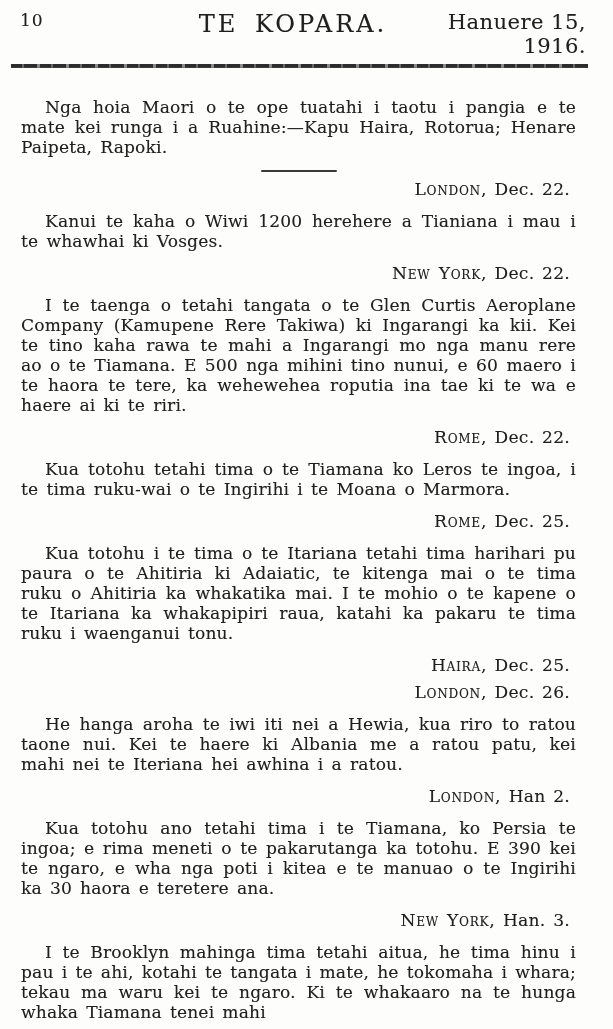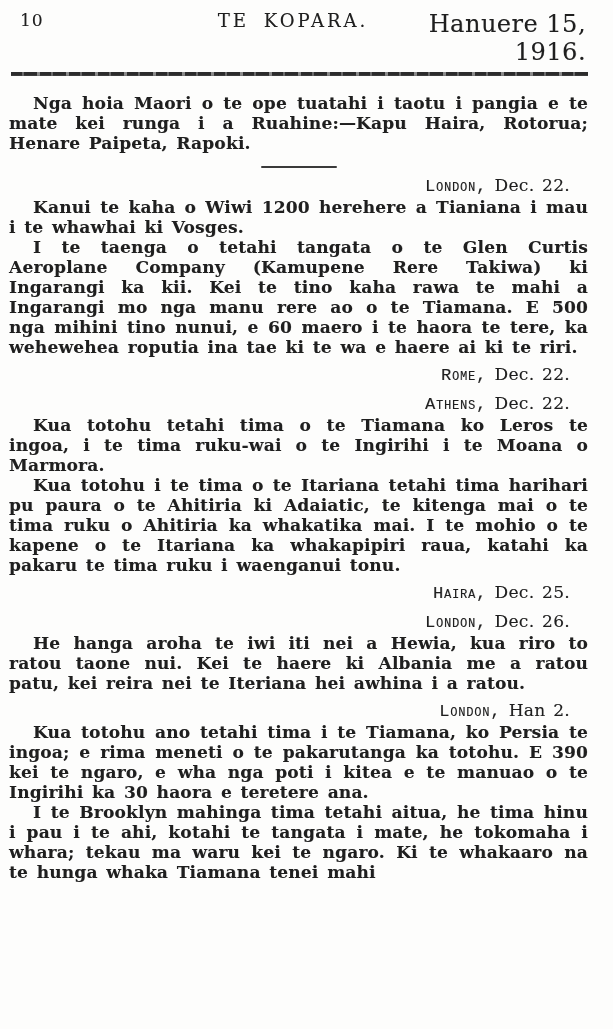--- a/index.html
+++ b/index.html
@@ -30,29 +30,29 @@
   }
   .pagenum {
     flex: 1;
     font-size: 17px;
     letter-spacing: 1px;
     padding-left: 11px;
     font-variant: small-caps;
   }
   .title {
     flex: 0 0 auto;
-    font-size: 18px;
+    font-size: 24px;
     letter-spacing: 3px;
     word-spacing: 6px;
     transform: translateX(-10px);
   }
   .date {
     flex: 1;
     text-align: right;
-    font-size: 24px;
+    font-size: 21px;
     letter-spacing: 0.5px;
     padding-right: 2px;
   }
   .masthead-rule {
     height: 3px;
     margin: 0 0 0 2px;
     background:
       repeating-linear-gradient(90deg,
         #2c2c2c 0px, #2c2c2c 11px,
         #6a6a6a 11px, #6a6a6a 13px,
@@ -60,45 +60,43 @@
         #8a8a8a 26px, #8a8a8a 29px);
     border-bottom: 1px solid rgba(90,90,90,0.35);
   }
   
   .article {
     padding-top: 17px;
     font-size: 17px;
     line-height: 20px;
   }
   .para {
-    margin: 0;
+    margin: 12px;
     text-align: justify;
     text-indent: 24px;
     letter-spacing: 0.2px;
     word-spacing: 2.5px;
-    font-weight: bold;
   }
   .section-divider {
     width: 76px;
     height: 2px;
     background: #3a3a3a;
     margin: 13px auto 2px auto;
     border-radius: 1px;
   }
   .dispatch-dateline {
     margin: 7px 0 0 0;
     text-align: right;
     padding-right: 18px;
     text-indent: 0;
     word-spacing: 2px;
   }
   .dateline-city {
     font-variant: small-caps;
     letter-spacing: 0.8px;
-    font-family: Liberation Mono, monospace;
   }
   .dateline-date {
     letter-spacing: 0.3px;
     text-align: center;
   }
 </style>
 </head>
 <body>
 
 <div class="page">
@@ -114,49 +112,51 @@
   <main class="article">
     <p class="para">Nga hoia Maori o te ope tuatahi i taotu i pangia e te mate kei runga i a Ruahine:—Kapu Haira, Rotorua; Henare Paipeta, Rapoki.</p>
     <div class="section-divider"></div>
     <div id="dispatches">
   <div class="dispatch">
     <p class="dispatch-dateline"><span class="dateline-city">London,</span> <span class="dateline-date">Dec. 22.</span></p>
     <p class="para">Kanui te kaha o Wiwi 1200 herehere a Tianiana i mau i te whawhai ki Vosges.</p>
   </div>
 
   <div class="dispatch">
+    <p class="dispatch-dateline"><span class="dateline-city">New York,</span> <span class="dateline-date">Dec. 22.</span></p>
     <p class="para">I te taenga o tetahi tangata o te Glen Curtis Aeroplane Company (Kamupene Rere Takiwa) ki Ingarangi ka kii.  Kei te tino kaha rawa te mahi a Ingarangi mo nga manu rere ao o te Tiamana.  E 500 nga mihini tino nunui, e 60 maero i te haora te tere, ka wehewehea roputia ina tae ki te wa e haere ai ki te riri.</p>
   </div>
 
   <div class="dispatch">
     <p class="dispatch-dateline"><span class="dateline-city">Rome,</span> <span class="dateline-date">Dec. 22.</span></p>
   </div>
 
   <div class="dispatch">
-    <p class="dispatch-dateline"><span class="dateline-city">Athens,</span> <span class="dateline-date">Dec. 22.</span></p>
     <p class="para">Kua totohu tetahi tima o te Tiamana ko Leros te ingoa, i te tima ruku-wai o te Ingirihi i te Moana o Marmora.</p>
   </div>
 
   <div class="dispatch">
+    <p class="dispatch-dateline"><span class="dateline-city">Rome,</span> <span class="dateline-date">Dec. 25.</span></p>
     <p class="para">Kua totohu i te tima o te Itariana tetahi tima harihari pu paura o te Ahitiria ki Adaiatic, te kitenga mai o te tima ruku o Ahitiria ka whakatika mai.  I te mohio o te kapene o te Itariana ka whakapipiri raua, katahi ka pakaru te tima ruku i waenganui tonu.</p>
   </div>
 
   <div class="dispatch">
     <p class="dispatch-dateline"><span class="dateline-city">Haira,</span> <span class="dateline-date">Dec. 25.</span></p>
   </div>
 
   <div class="dispatch">
     <p class="dispatch-dateline"><span class="dateline-city">London,</span> <span class="dateline-date">Dec. 26.</span></p>
-    <p class="para">He hanga aroha te iwi iti nei a Hewia, kua riro to ratou taone nui.  Kei te haere ki Albania me a ratou patu, kei reira nei te Iteriana hei awhina i a ratou.</p>
+    <p class="para">He hanga aroha te iwi iti nei a Hewia, kua riro to ratou taone nui.  Kei te haere ki Albania me a ratou patu, kei mahi nei te Iteriana hei awhina i a ratou.</p>
   </div>
 
   <div class="dispatch">
     <p class="dispatch-dateline"><span class="dateline-city">London,</span> <span class="dateline-date">Han 2.</span></p>
     <p class="para">Kua totohu ano tetahi tima i te Tiamana, ko Persia te ingoa; e rima meneti o te pakarutanga ka totohu. E 390 kei te ngaro, e wha nga poti i kitea e te manuao o te Ingirihi ka 30 haora e teretere ana.</p>
   </div>
 
   <div class="dispatch">
+    <p class="dispatch-dateline"><span class="dateline-city">New York,</span> <span class="dateline-date">Han. 3.</span></p>
     <p class="para">I te Brooklyn mahinga tima tetahi aitua, he tima hinu i pau i te ahi, kotahi te tangata i mate, he tokomaha i  whara;  tekau ma waru kei te ngaro.  Ki te whakaaro na te hunga whaka Tiamana tenei mahi</p>
   </div>
 </div>
   </main>
 
 </div>
 
 </body></html>

